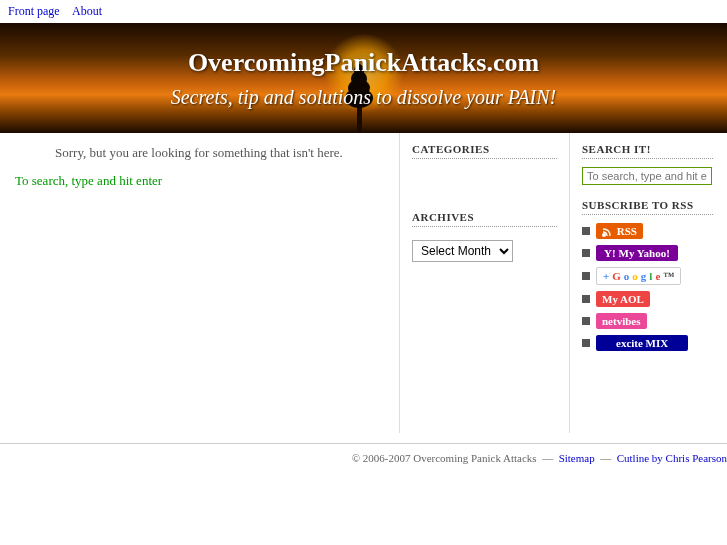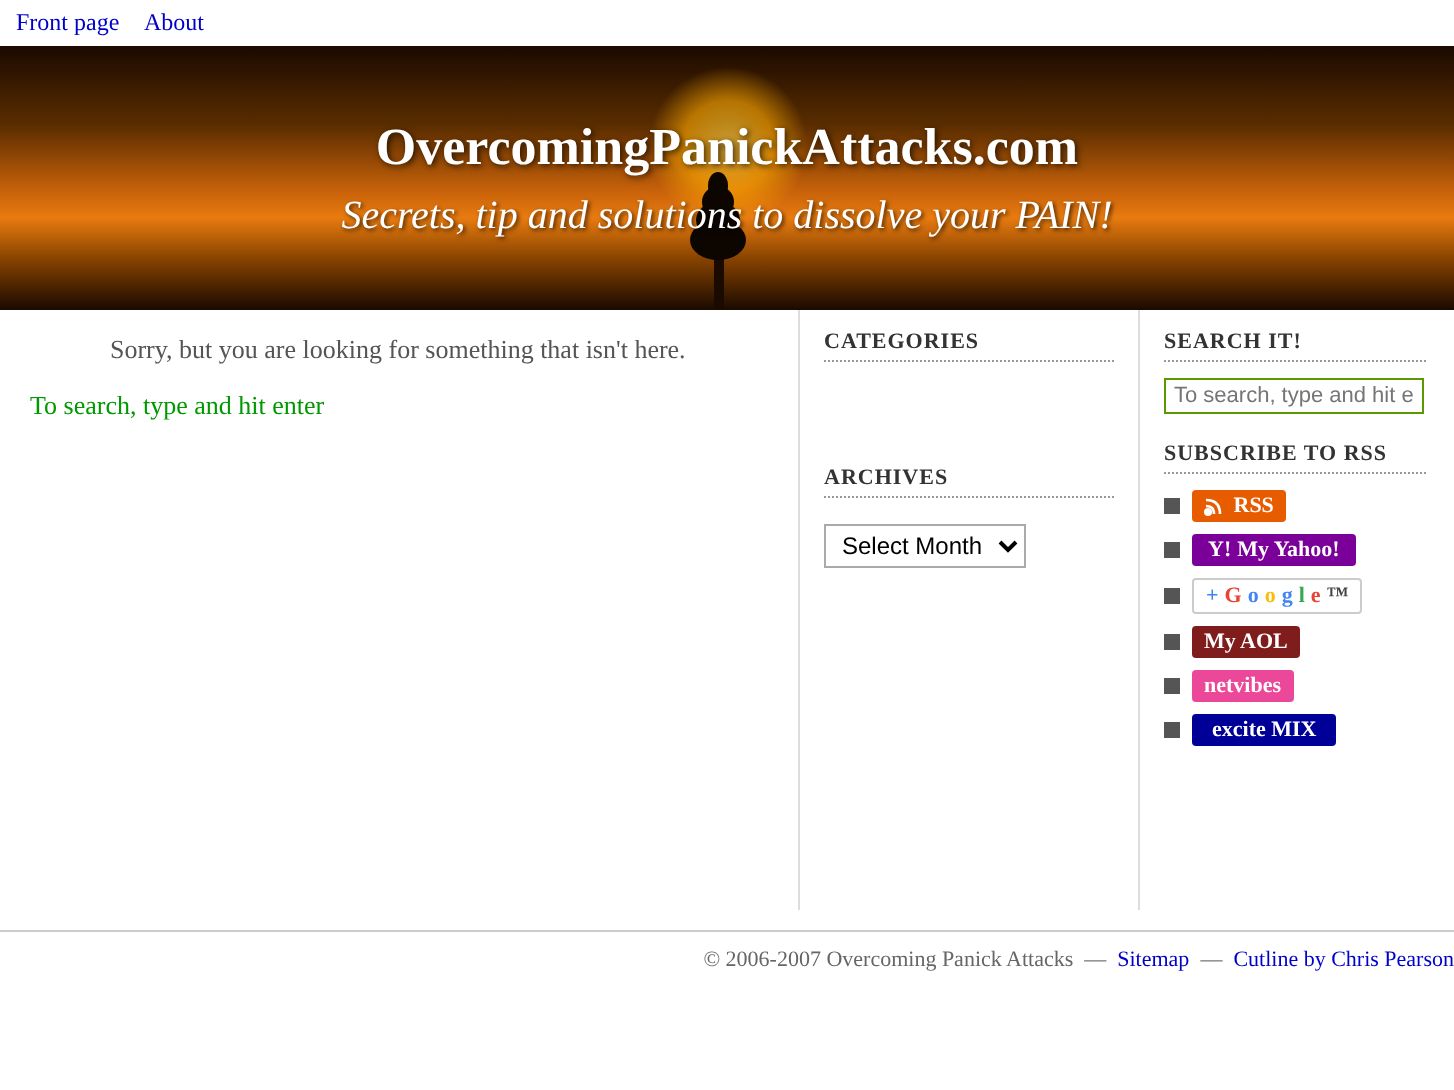--- a/index.html
+++ b/index.html
@@ -5,21 +5,21 @@
     * { margin: 0; padding: 0; box-sizing: border-box; }
     body { font-family: Georgia, 'Times New Roman', serif; font-size: 13px; color: #333; background: #fff; }
 
     
     #top-nav { background: #fff; padding: 4px 8px; font-size: 12px; }
     #top-nav a { color: #00c; text-decoration: none; margin-right: 10px; }
 
     
     #header {
       width: 100%;
-      height: 132px;
+      height: 110px;
       background: linear-gradient(to bottom, #1a0a00 0%, #5a2d00 30%, #c8620a 55%, #e87b10 65%, #8b4500 80%, #1a0a00 100%);
       display: flex;
       flex-direction: column;
       align-items: center;
       justify-content: center;
       position: relative;
       overflow: hidden;
     }
     #header h1 {
       color: #fff;
@@ -111,23 +111,23 @@
       padding: 2px 6px;
       border-radius: 2px;
       font-size: 11px;
       font-weight: bold;
       cursor: pointer;
       text-align: right;
     }
     .rss-badge-orange { background: #e85c00; color: #fff; }
     .rss-badge-yahoo { background: #7b0099; color: #fff; display: flex; align-items: center; gap: 3px; padding: 2px 8px; }
     .rss-badge-google { background: #fff; border: 1px solid #ccc; color: #444; display: flex; align-items: center; gap: 3px; padding: 2px 6px; }
-    .rss-badge-aol { background: #7f1d1d; color: #fff; display: flex; align-items: center; gap: 3px; padding: 2px 6px; }
+    .rss-badge-aol { background: #ef4444; color: #fff; display: flex; align-items: center; gap: 3px; padding: 2px 6px; }
     .rss-badge-netvibes { background: #ec4899; color: #fff; display: flex; align-items: center; gap: 3px; padding: 2px 6px; }
-    .rss-badge-excite { background: #009; color: #fff; display: flex; align-items: center; gap: 3px; padding: 2px 10px; }
+    .rss-badge-excite { background: #009; color: #fff; display: flex; align-items: center; gap: 3px; padding: 2px 20px; }
 
     
     #footer { border-top: 1px solid #ccc; padding: 8px 0; text-align: right; font-size: 11px; color: #666; margin-top: 10px; }
     #footer a { color: #00c; text-decoration: none; }
 
     .section-gap { margin-bottom: 14px; }
   </style>
 </head>
 <body>
 

